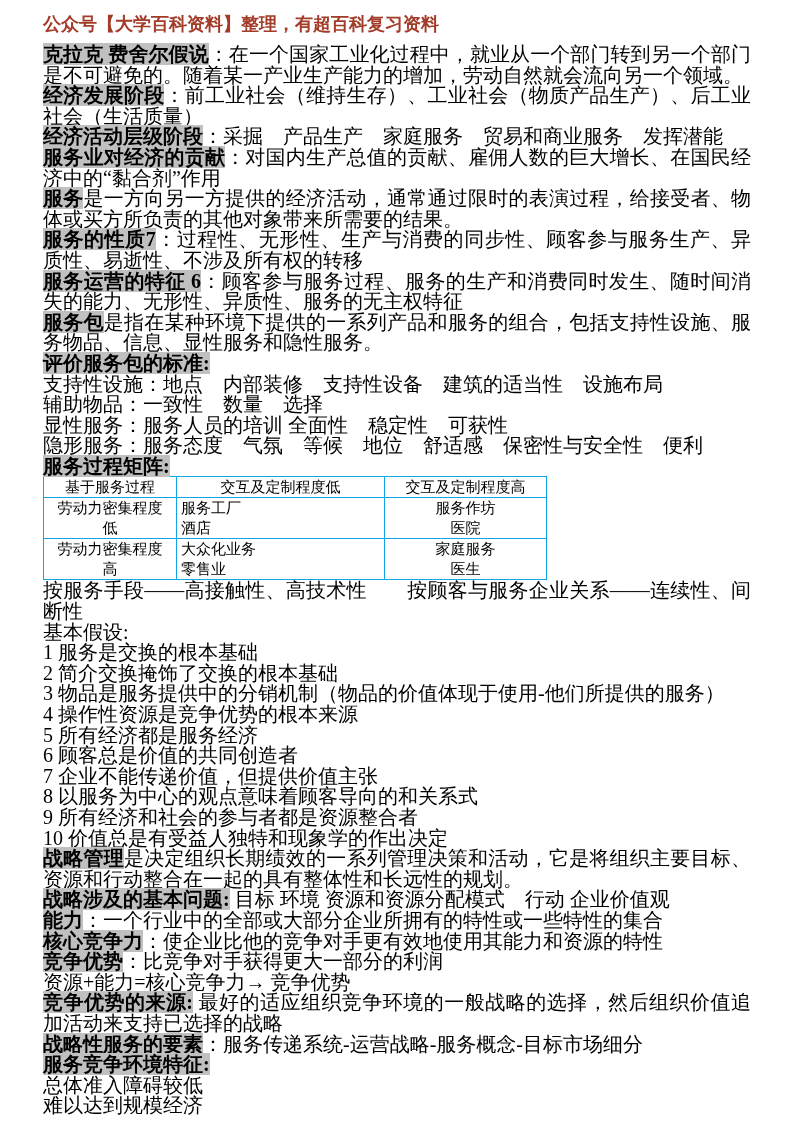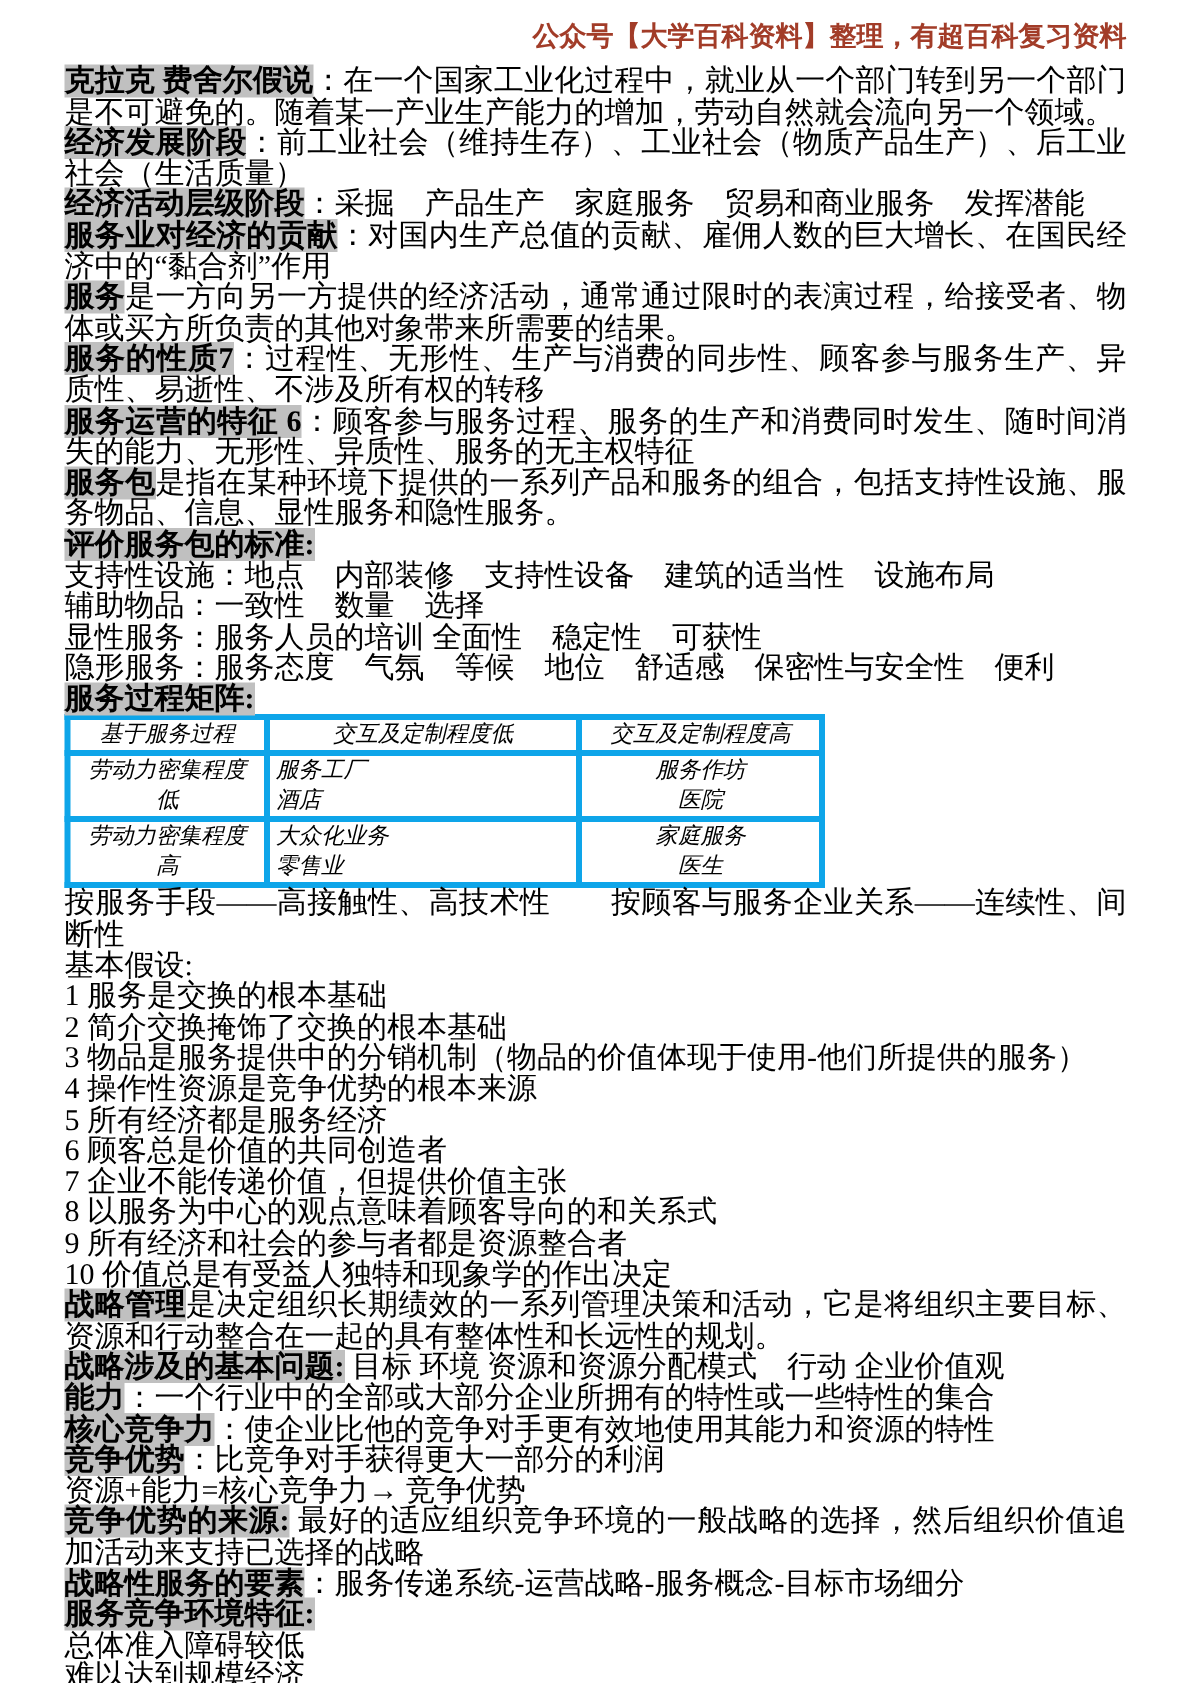--- a/index.html
+++ b/index.html
@@ -7,44 +7,43 @@
   body {
     width: 793px; height: 1122px;
     background: #ffffff;
     color: #000000;
     font-family: "Liberation Serif", "DejaVu Serif", serif;
     overflow: hidden;
   }
   .page { padding: 12px 42px 0 43px; }
   .title {
     margin: 0 0 8px 0;
-    text-align: right;
+    text-align: left;
     font-size: 18px;
     line-height: 24px;
     font-weight: 700;
     color: var(--title-color, #a23c28);
   }
   .para {
     margin: 0;
     font-size: 20px;
     line-height: 20.6px;
     text-align: justify;
   }
   .term {
     font-weight: 700;
     background: var(--highlight, #c0c0c0);
   }
   table.matrix { border-collapse: collapse; table-layout: fixed; }
   .matrix td {
-    border: 4px solid #0ea5e9;
+    border: 1px solid #0ea5e9;
     font-size: 15px;
     line-height: 20px;
     padding: 0 4px;
     vertical-align: top;
-    font-style: italic;
   }
   .matrix .c1 { width: 133px; text-align: center; }
   .matrix .c2 { width: 208px; }
   .matrix .c3 { width: 162px; text-align: center; margin-top: 26px; }
   .matrix tr.hdr td { text-align: center; }
 </style>
 </head>
 <body>
 
 <div class="page">

